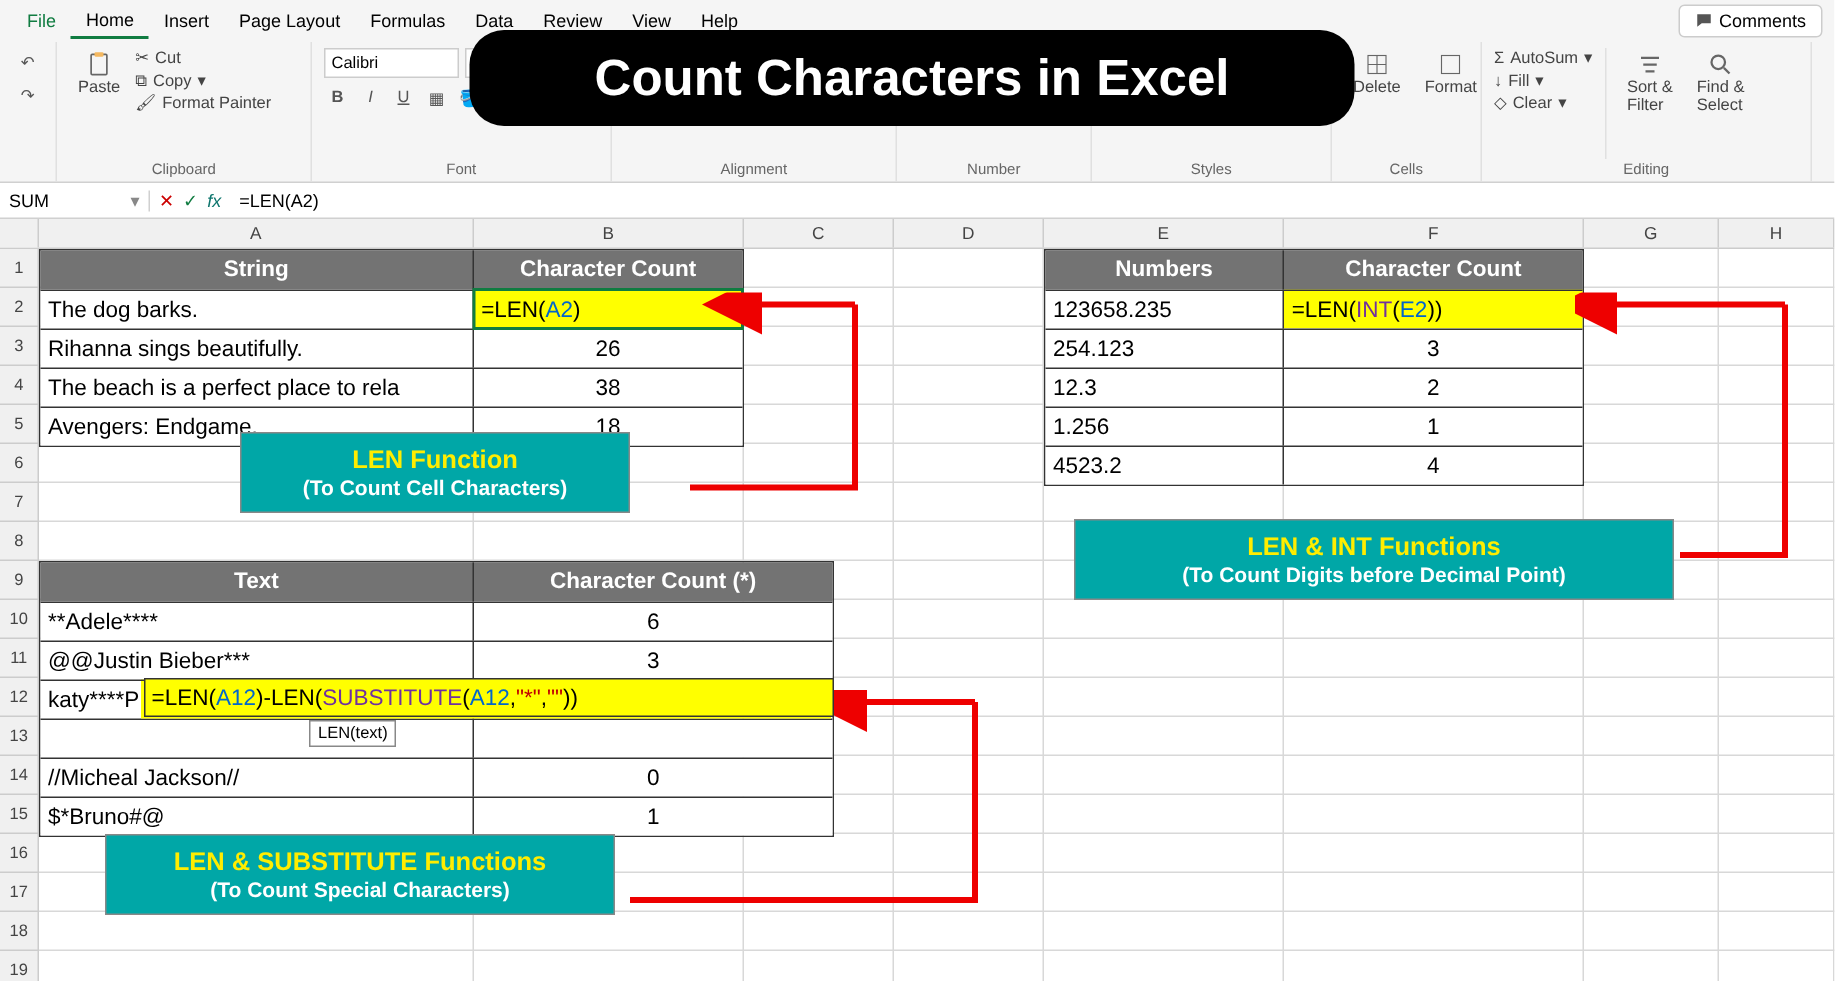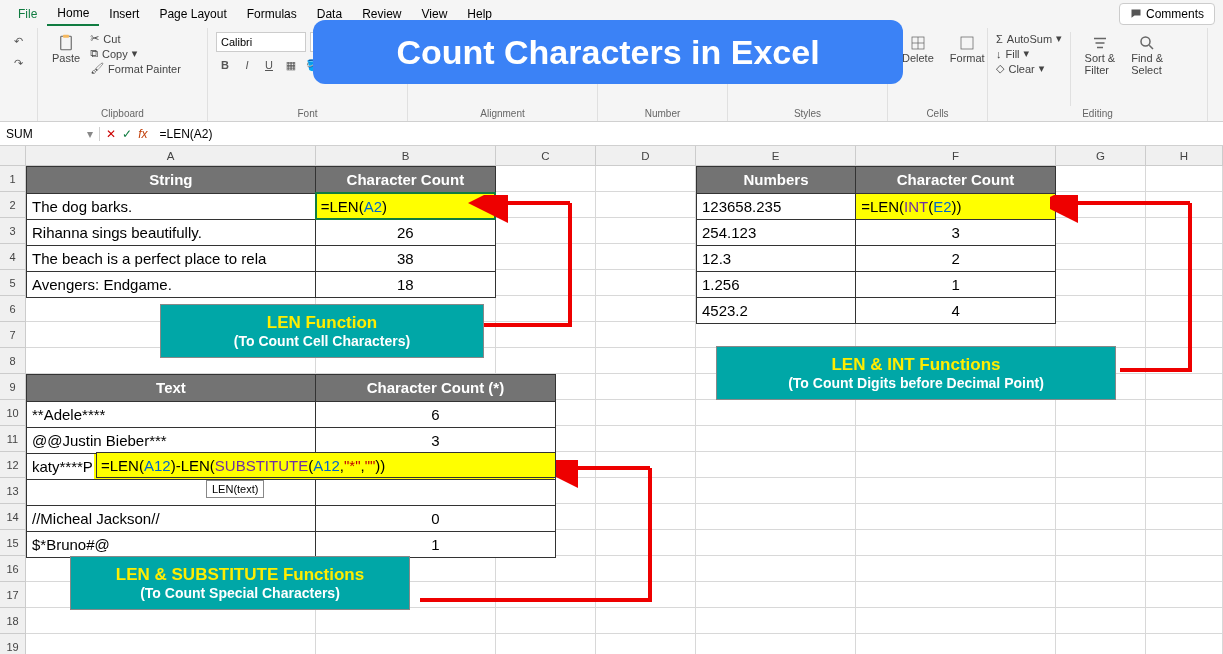--- a/index.html
+++ b/index.html
@@ -21,27 +21,27 @@
 .ribbon-btn { display: flex; flex-direction: column; align-items: center; padding: 2px 6px; font-size: 11px; color: #444; }
 .ribbon-btn svg { width: 18px; height: 18px; }
 .ribbon-col { display: flex; flex-direction: column; gap: 2px; font-size: 11px; color: #444; }
 .ribbon-row { display: flex; align-items: center; gap: 4px; font-size: 11px; }
 .font-input, .size-input { border: 1px solid #ccc; background: #fff; font-size: 11px; height: 20px; padding: 0 4px; }
 .font-input { width: 90px; } .size-input { width: 34px; }
 .mini-btn { width: 18px; height: 18px; display: inline-flex; align-items: center; justify-content: center; font-size: 11px; color: #555; }
 .sep-v { width: 1px; background: #e0e0e0; margin: 0 4px; align-self: stretch; }
 
 
-.title-overlay { position: absolute; top: 20px; left: 313px; width: 590px; height: 64px; background: #3b82f6; border-radius: 12px; display: flex; align-items: center; justify-content: center; color: #fff; font-size: 34px; font-weight: 700; z-index: 5; }
+.title-overlay { position: absolute; top: 20px; left: 313px; width: 590px; height: 64px; background: #000000; border-radius: 23px; display: flex; align-items: center; justify-content: center; color: #fff; font-size: 34px; font-weight: 700; z-index: 5; }
 
 
 .formula-bar { display: flex; align-items: center; height: 24px; border-bottom: 1px solid #d0d0d0; background: #fff; font-size: 12px; }
 .name-box { width: 100px; border-right: 1px solid #d0d0d0; padding: 0 6px; display: flex; align-items: center; justify-content: space-between; }
 .fb-btns { display: flex; padding: 0 6px; gap: 6px; align-items: center; }
-.fb-btns span { color: #c2410c; font-size: 12px; }
+.fb-btns span { color: #0f766e; font-size: 12px; }
 .fb-btns .x { color: #c00; } .fb-btns .check { color: #107c41; }
 .formula-input { flex: 1; padding: 0 6px; font-family: 'Segoe UI', Arial; font-size: 12px; }
 
 
 .grid { position: relative; }
 .col-headers { display: flex; height: 20px; background: #f0f0f0; border-bottom: 1px solid #ccc; }
 .corner { width: 26px; border-right: 1px solid #ccc; background: #f0f0f0; }
 .col-h { border-right: 1px solid #ccc; text-align: center; font-size: 11.5px; color: #444; line-height: 20px; }
 .col-A { width: 290px; } .col-B { width: 180px; } .col-C { width: 100px; } .col-D { width: 100px; }
 .col-E { width: 160px; } .col-F { width: 200px; } .col-G { width: 90px; } .col-H { width: 77px; }
@@ -545,21 +545,21 @@
       <div class="dt-cell center" style="width:240px">1</div>
     </div>
 </div>
 
 <div class="formula-overlay" style="left:96px;top:452px;width:460px">
   <span>=LEN(</span><span class="f-ref">A12</span><span>)-LEN(</span><span class="f-ref3">SUBSTITUTE</span><span>(</span><span class="f-ref">A12</span><span>,</span><span class="f-str">"*"</span><span>,</span><span class="f-str">""</span><span>))</span>
 </div>
 
 <div class="tooltip" style="left:206px;top:480px">LEN(text)</div>
 
-<div class="callout" style="left:160px;top:304px;width:324px">
+<div class="callout" style="left:160px;top:288px;width:260px">
   <div class="t1">LEN Function</div>
   <div class="t2">(To Count Cell Characters)</div>
 </div>
 <div class="callout" style="left:70px;top:556px;width:340px">
   <div class="t1">LEN &amp; SUBSTITUTE Functions</div>
   <div class="t2">(To Count Special Characters)</div>
 </div>
 <div class="callout" style="left:716px;top:346px;width:400px">
   <div class="t1">LEN &amp; INT Functions</div>
   <div class="t2">(To Count Digits before Decimal Point)</div>

